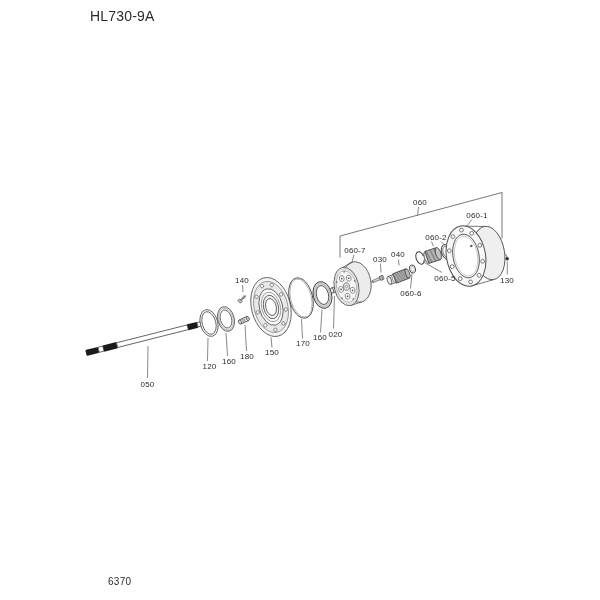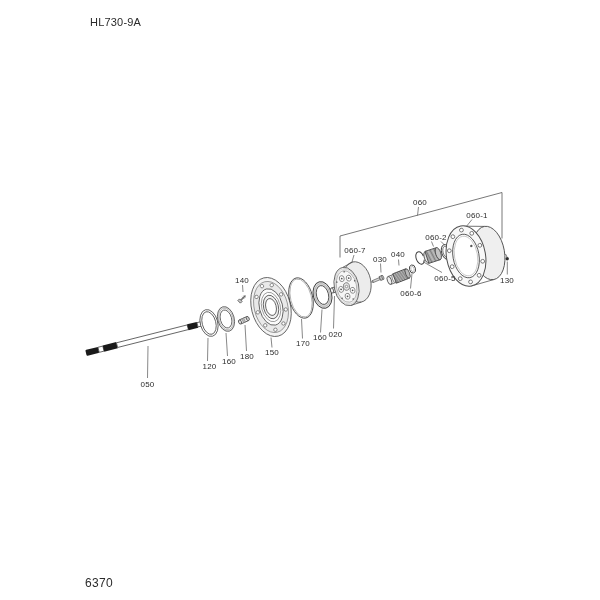--- a/index.html
+++ b/index.html
@@ -1,28 +1,28 @@
 <!DOCTYPE html>
 <html><head>
 <meta charset="utf-8">
 <style>
   html,body{margin:0;padding:0;background:#fff;}
   .page{
     position:relative;width:600px;height:600px;background:#fff;overflow:hidden;
     font-family:"Liberation Sans", sans-serif;color:#2b2b2b;
   }
   .hdr-model{
-    position:absolute;left:90px;top:16px;font-size:11px;letter-spacing:.2px;
+    position:absolute;left:90px;top:8px;font-size:14px;letter-spacing:.2px;
   }
   .hdr-title{
     position:absolute;left:0;top:5px;width:600px;text-align:center;
     font-size:12px;letter-spacing:1px;
   }
   .ftr-page{
-    position:absolute;left:85px;top:576px;font-size:12px;letter-spacing:.3px;
+    position:absolute;left:108px;top:576px;font-size:10px;letter-spacing:.3px;
   }
   svg{position:absolute;left:0;top:0;}
   svg text{
     font-family:"Liberation Sans", sans-serif;font-size:8px;fill:#2b2b2b;
     letter-spacing:.2px;
   }
 </style>
 </head>
 <body>
 

